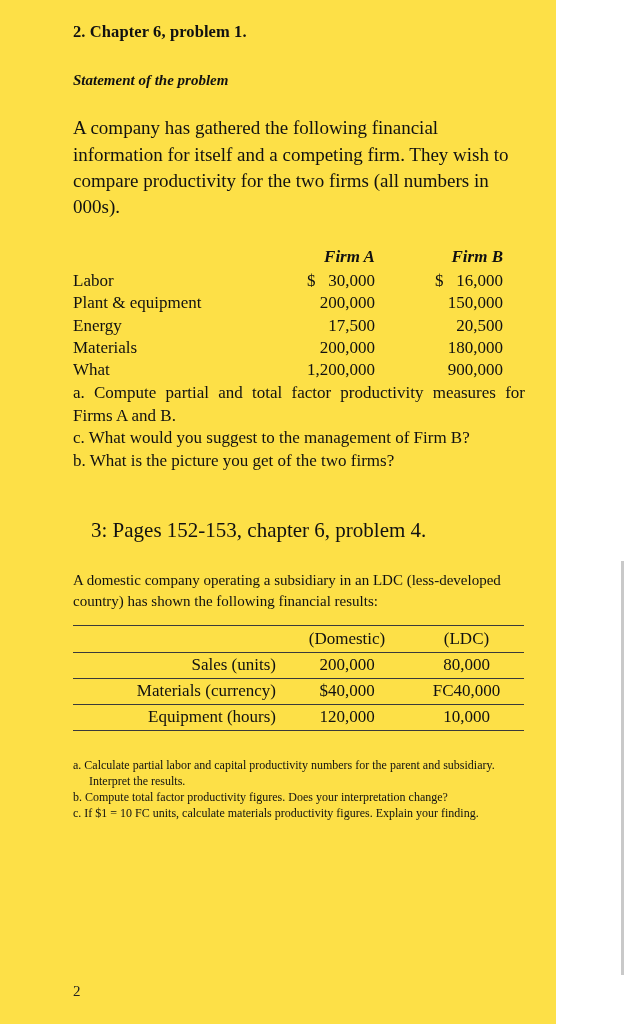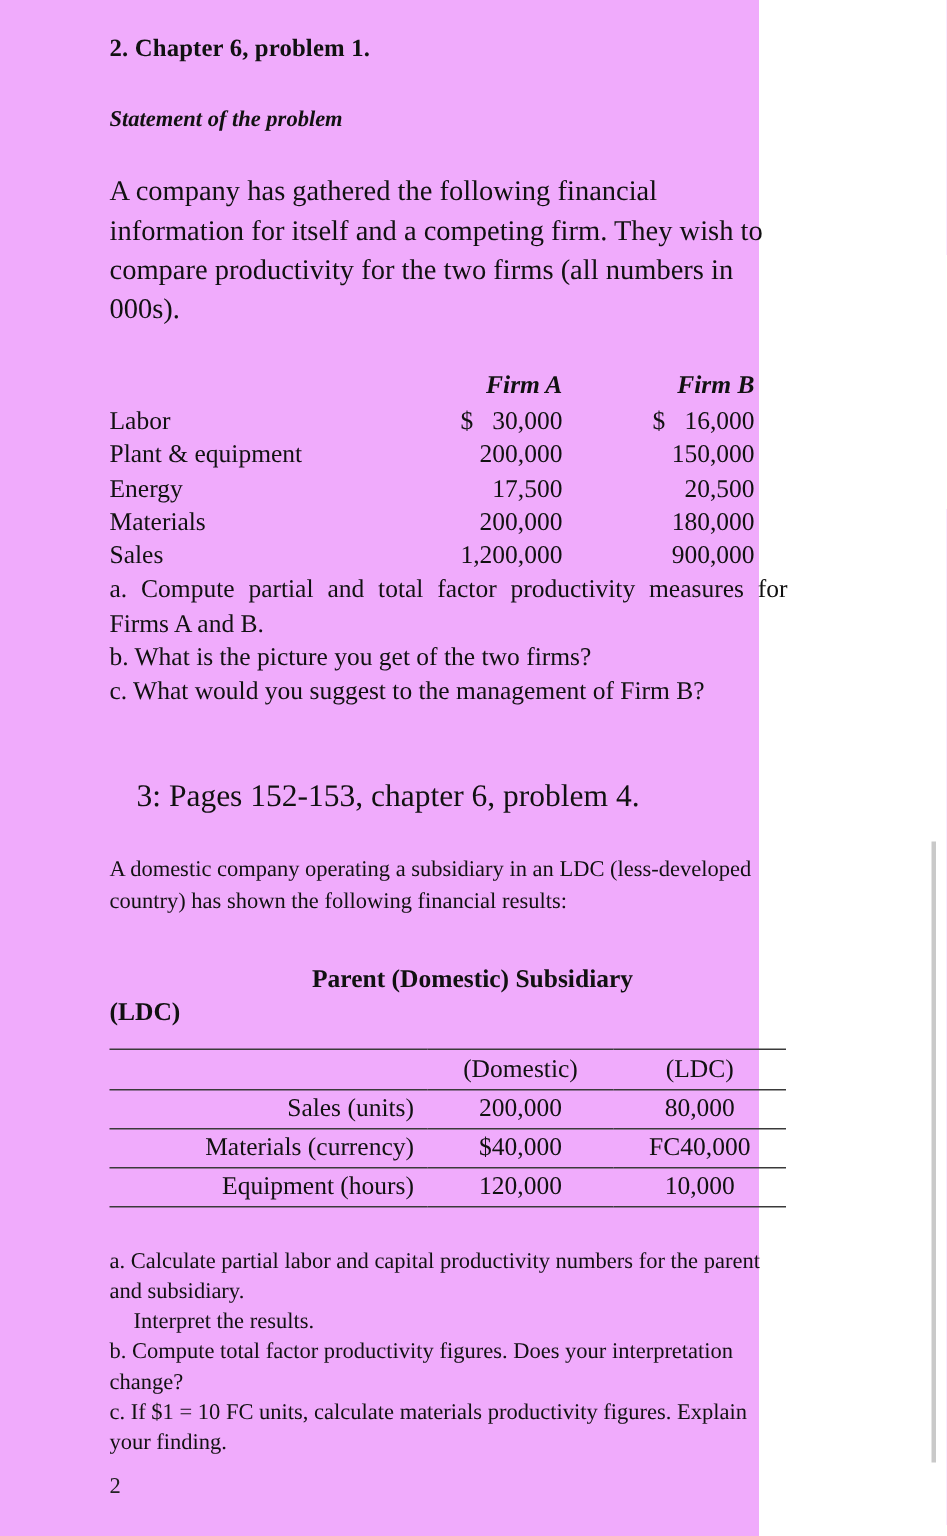--- a/index.html
+++ b/index.html
@@ -14,23 +14,23 @@
     position: relative;
     overflow: hidden;
     font-family: "Liberation Serif", "DejaVu Serif", serif;
     color: #111111;
     -webkit-font-smoothing: antialiased;
   }
 
   .page {
     position: absolute;
     left: 0; top: 0;
-    width: 506px;
+    width: 556px;
     height: 1024px;
-    background: #f0abfc;
+    background: #fde047;
   }
 
   
   .content {
     position: absolute;
     left: 73px;
     top: 22px;
     width: 460px;
   }
 
@@ -173,21 +173,21 @@
   }
   .table2 .r-ldc {
     width: 115px;
     text-align: center;
     font-weight: normal;
   }
   .table2 thead .r-label { border-top-color: #3a3a3a; }
 
   .qlist2 {
     margin-top: 26px;
-    font-size: 15px;
+    font-size: 12px;
     line-height: 1.34;
     width: 452px;
   }
   .qlist2 .q { margin: 0; }
   .qlist2 .q.indent { text-indent: 16px; }
 
   .page-number {
     position: absolute;
     left: 73px;
     top: 983px;
@@ -241,41 +241,37 @@
           <td class="c-label">Energy</td>
           <td class="c-num">17,500</td>
           <td class="c-num-b">20,500</td>
         </tr>
         <tr>
           <td class="c-label">Materials</td>
           <td class="c-num">200,000</td>
           <td class="c-num-b">180,000</td>
         </tr>
         <tr>
-          <td class="c-label">Sales</td>
+          <td class="c-label">What</td>
           <td class="c-num">1,200,000</td>
           <td class="c-num-b">900,000</td>
         </tr>
       </tbody>
     </table>
 
     <div class="qlist">
       <p class="q justify">a. Compute partial and total factor productivity measures for Firms A and B.</p>
+      <p class="q">c. What would you suggest to the management of Firm B?</p>
       <p class="q">b. What is the picture you get of the two firms?</p>
-      <p class="q">c. What would you suggest to the management of Firm B?</p>
     </div>
 
     <div class="h-problem3">3: Pages 152-153, chapter 6, problem 4.</div>
 
     <p class="para para-2" style="margin-top:26px;">A domestic company operating a subsidiary in an LDC (less-developed country) has shown the following financial results:</p>
 
-    <div class="table2-title">
-      <span class="t-main">Parent (Domestic)  Subsidiary</span>
-      <span class="t-cont">(LDC)</span>
-    </div>
 
     <table class="table2">
       <thead>
         <tr>
           <th class="r-label"></th>
           <th class="r-dom">(Domestic)</th>
           <th class="r-ldc">(LDC)</th>
         </tr>
       </thead>
       <tbody>

